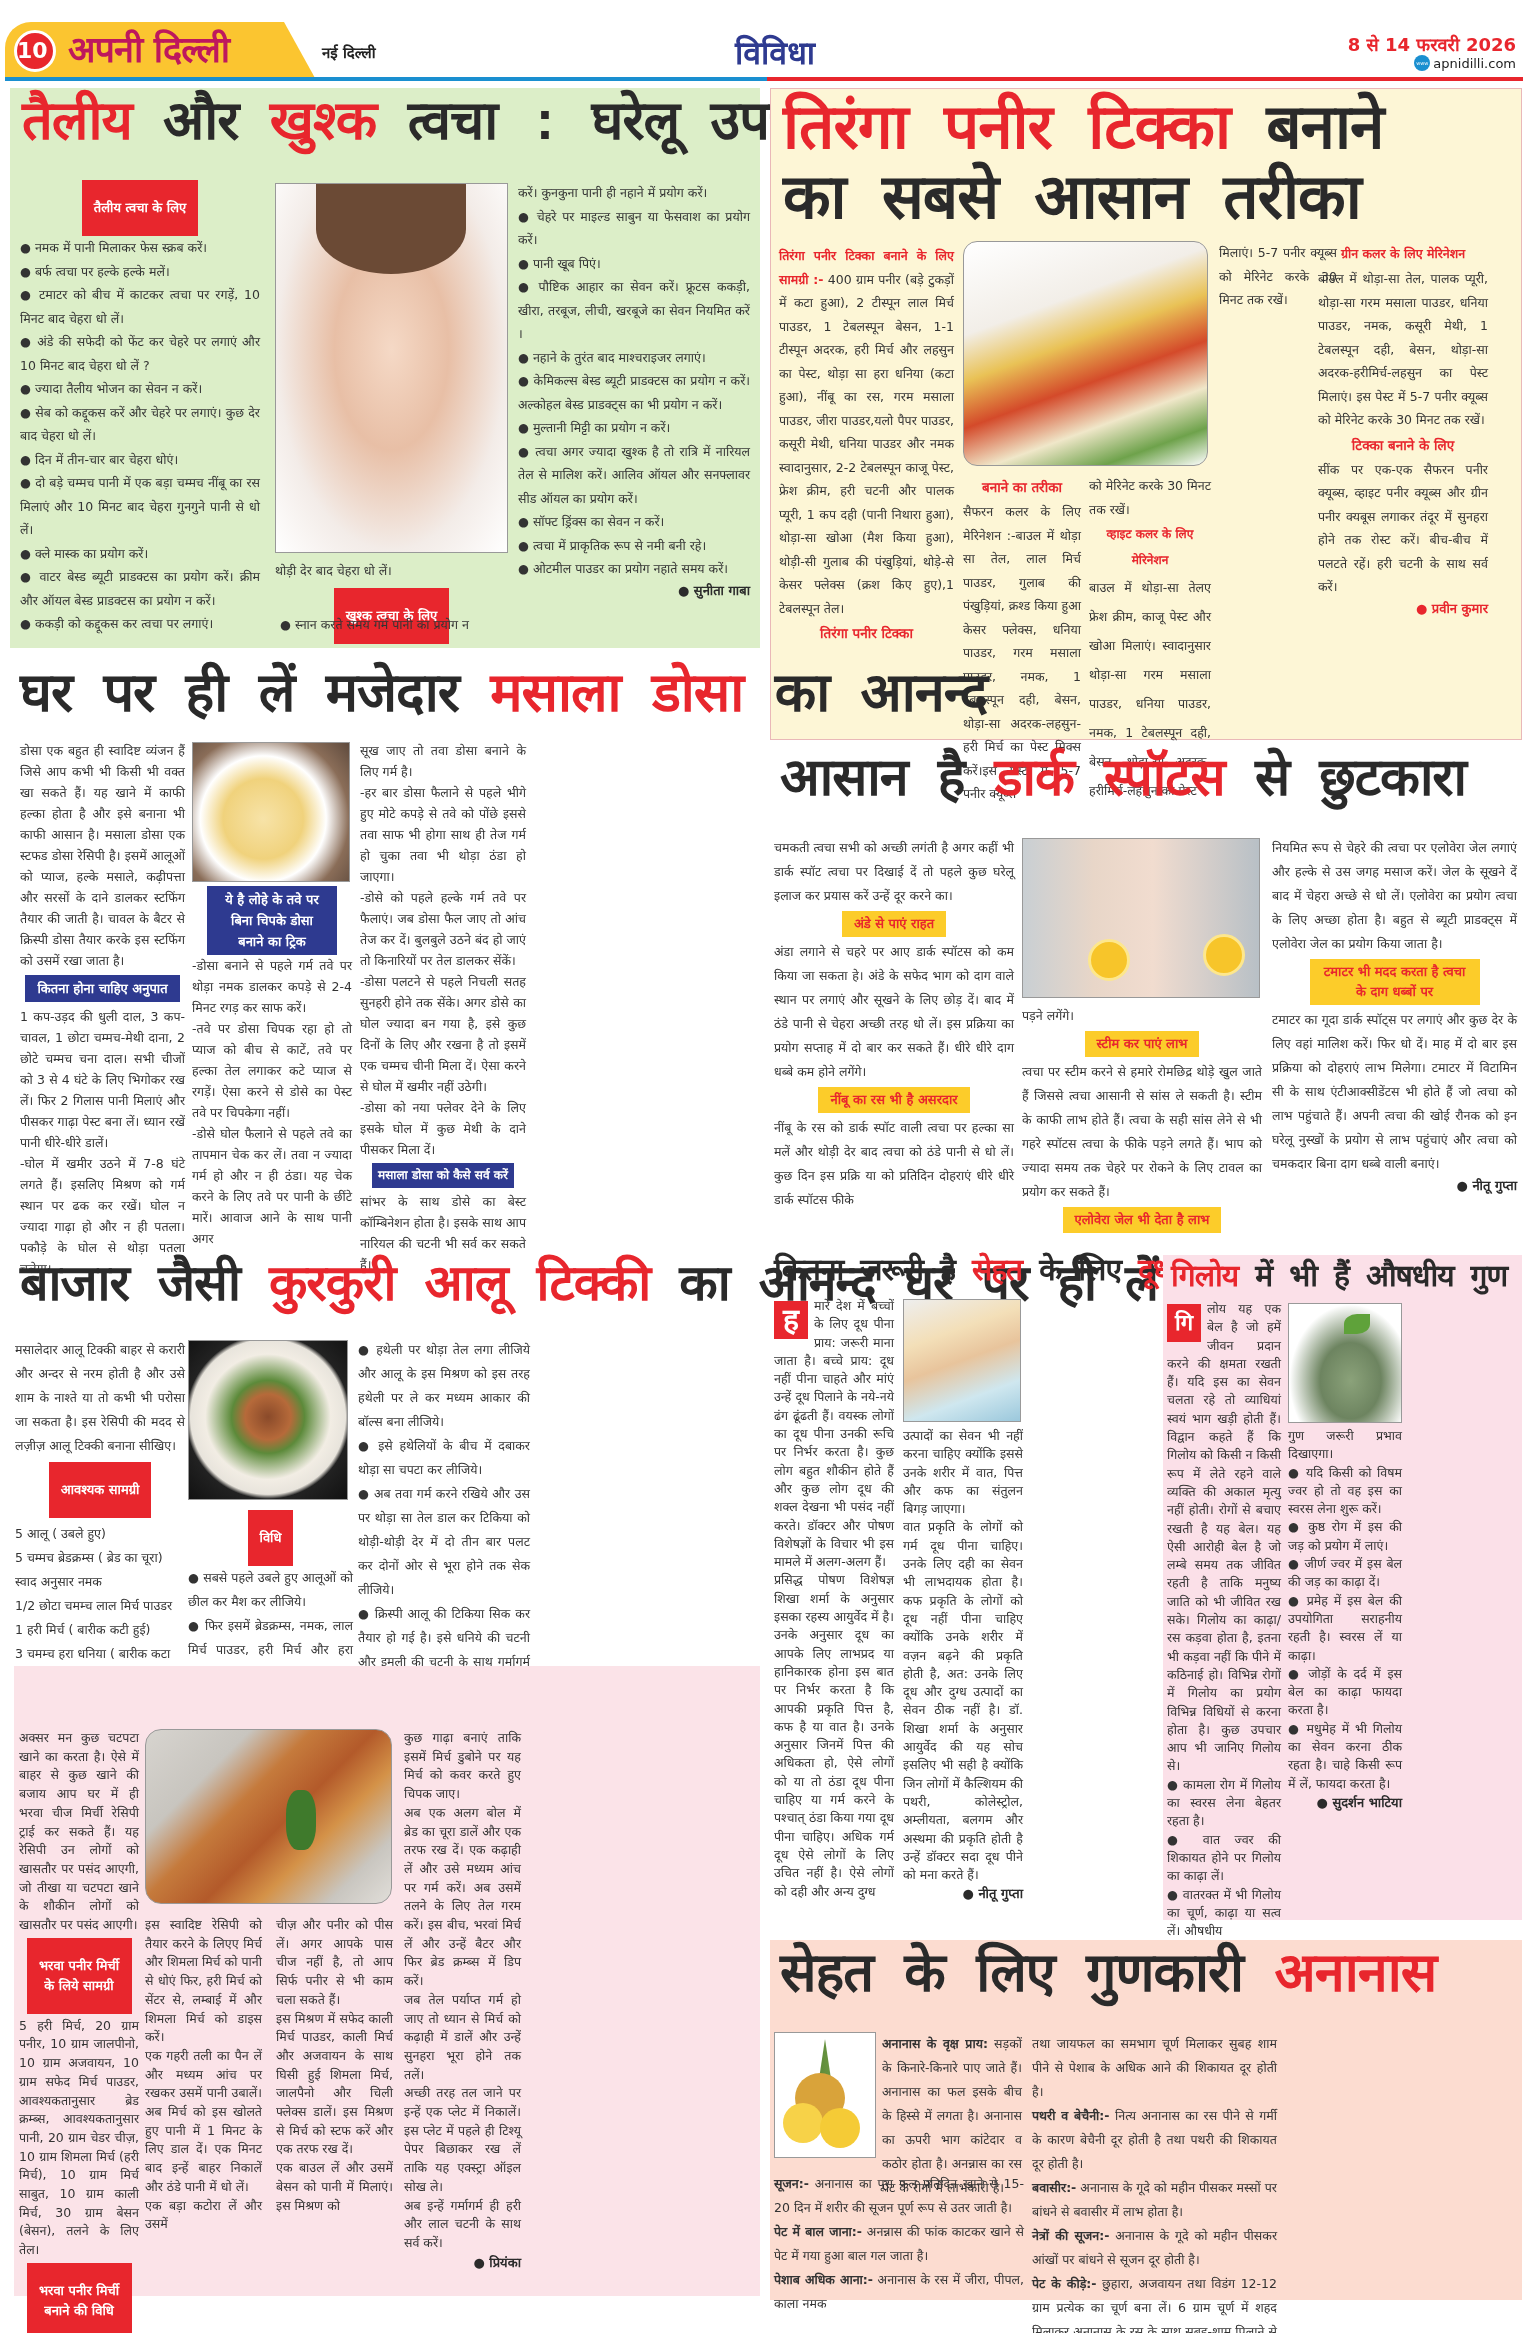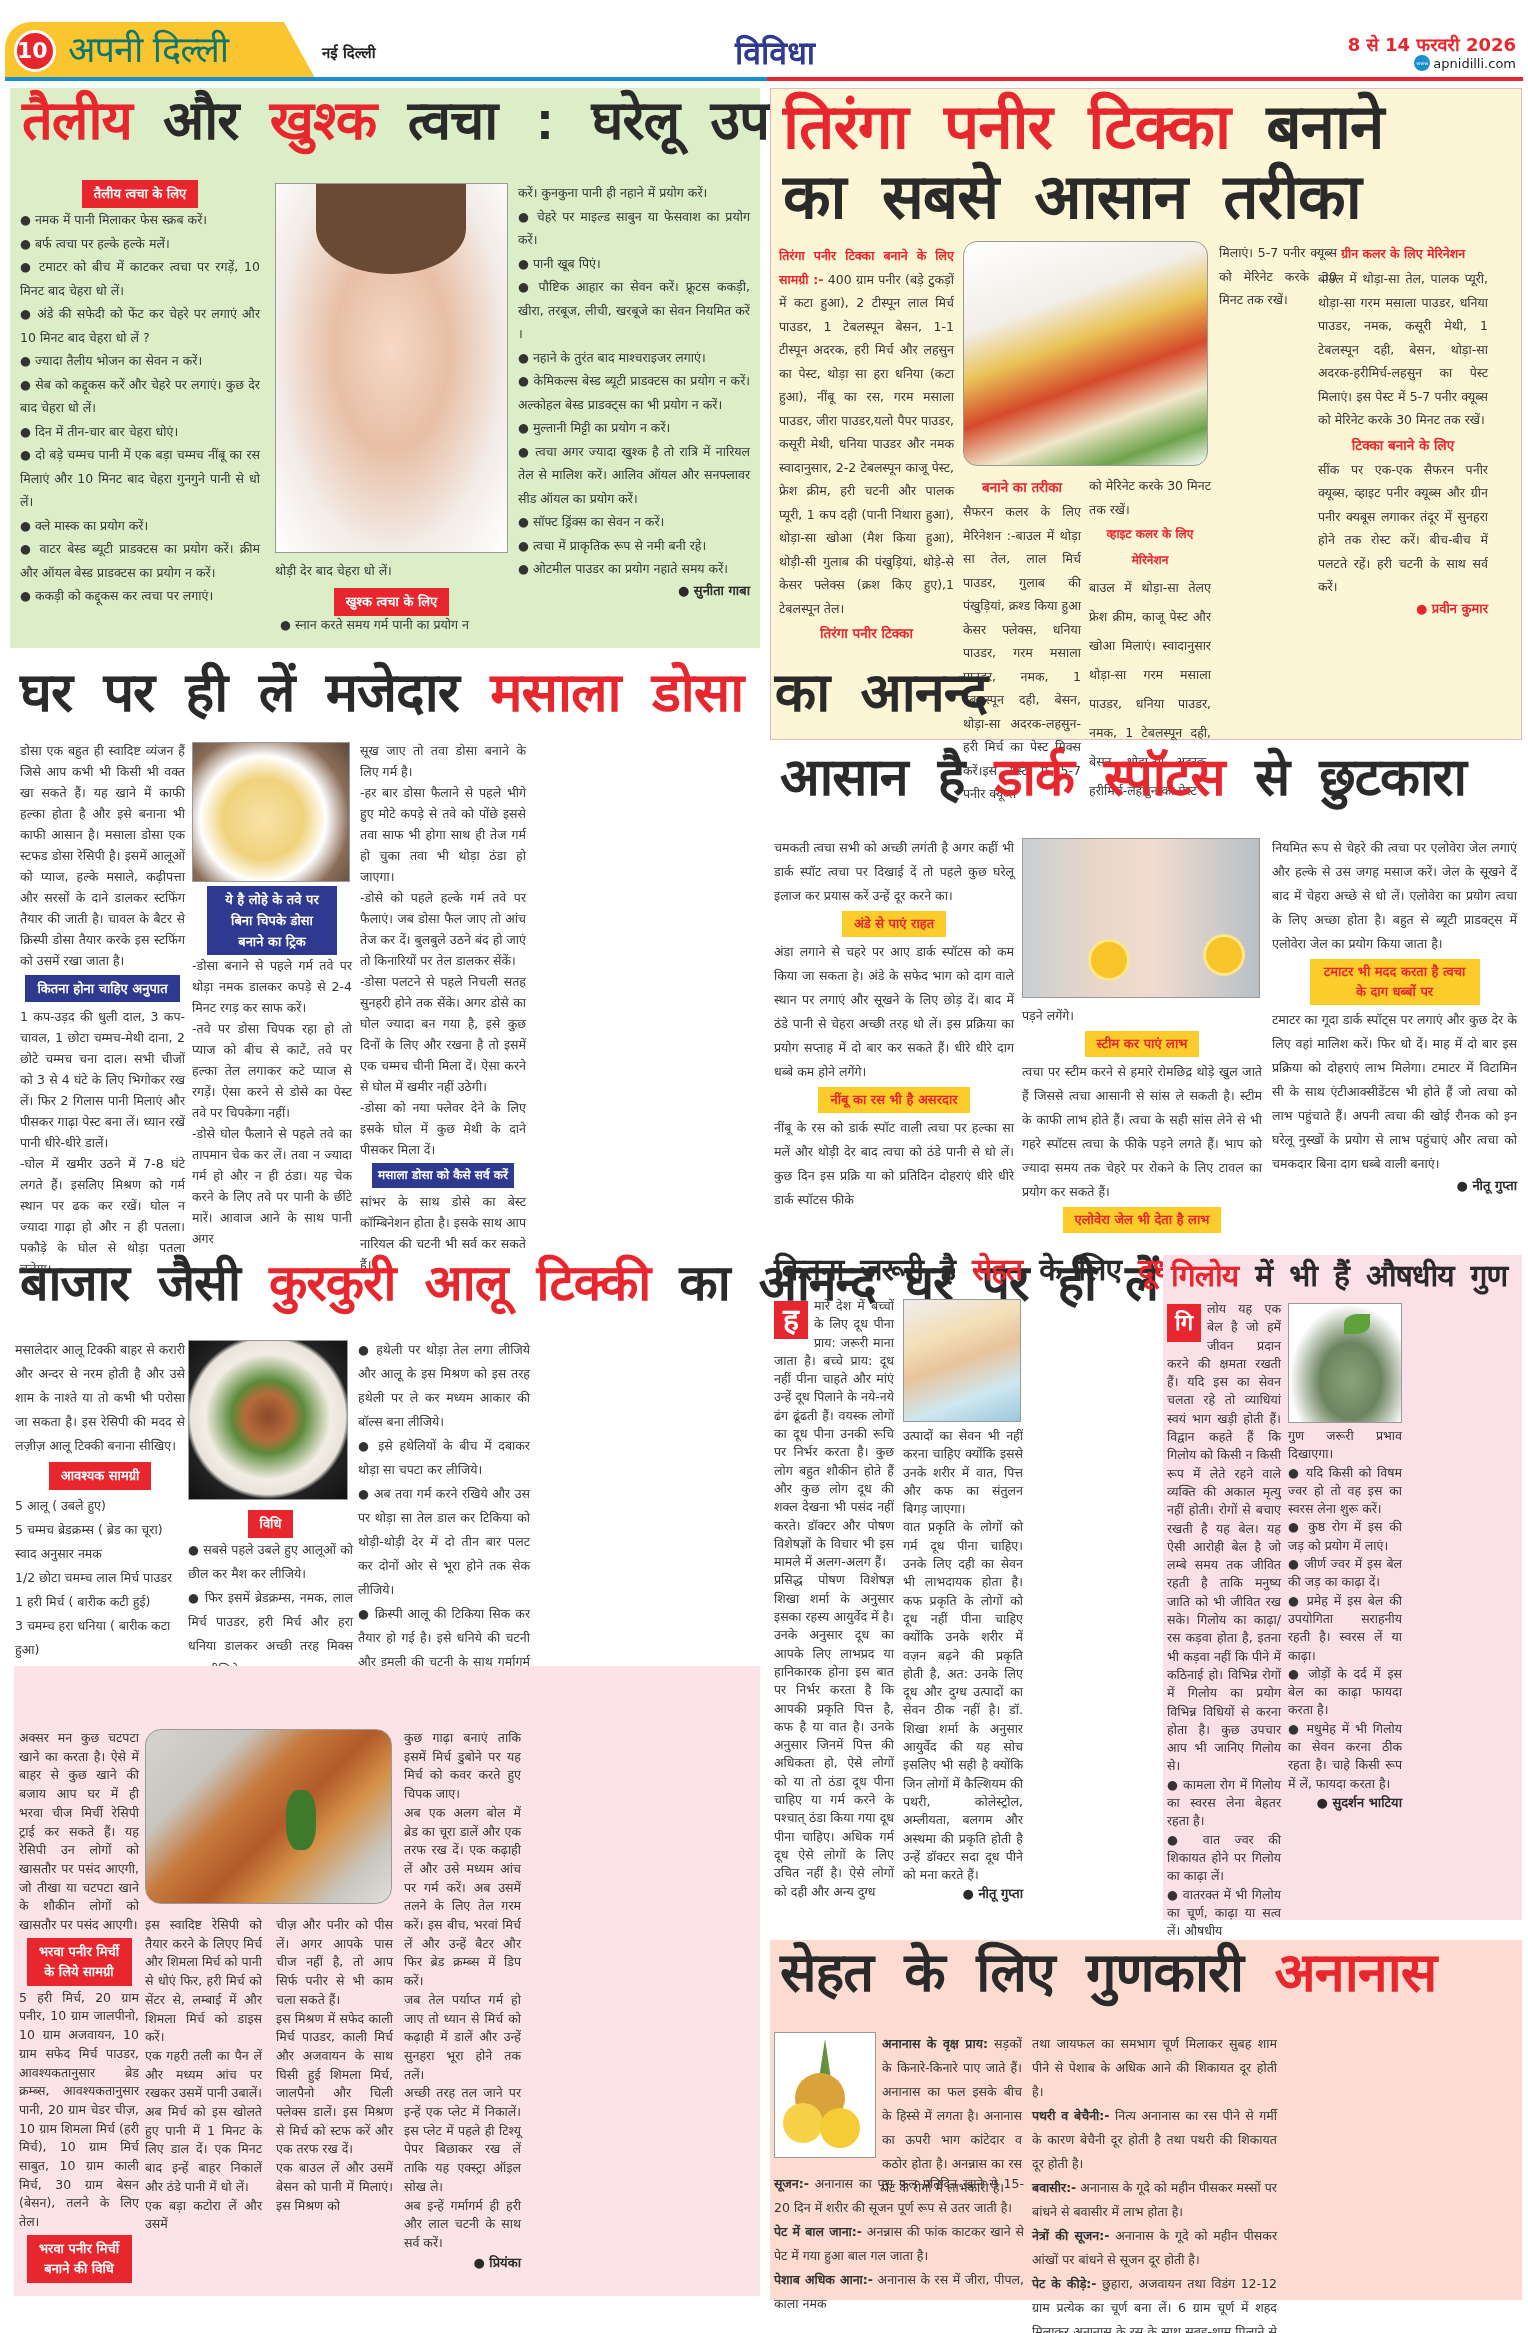--- a/index.html
+++ b/index.html
@@ -2,39 +2,39 @@
 <html><head>
 <meta charset="utf-8">
 <style>
 *{box-sizing:border-box;margin:0;padding:0}
 html,body{width:1528px;height:2333px;background:#fff;overflow:hidden}
 body{font-family:"DejaVu Sans","Liberation Sans",sans-serif;color:#2b2b2b;position:relative}
 .abs{position:absolute}
 .t{font-size:12.5px;line-height:25px;text-align:justify;color:#333}
 .hd{font-family:Liberation Mono, monospace;font-weight:bold;color:#2a2a2a;letter-spacing:-1px;white-space:nowrap;line-height:1}
 .red{color:#e8262d}
-.sub{display:inline-block;background:#e8262d;color:#fff;font-weight:bold;font-size:13px;padding:4px 12px;line-height:20px}
+.sub{display:inline-block;background:#e8262d;color:#fff;font-weight:bold;font-size:13px;padding:18px 12px;line-height:20px}
 .subr{color:#e8262d;font-weight:bold;font-size:13.5px;text-align:center;line-height:26px}
 .subb{display:inline-block;background:#2e3a90;color:#fff;font-weight:bold;font-size:13px;padding:3px 12px;line-height:21px;text-align:center}
 .suby{display:inline-block;background:#fccc2a;color:#e8262d;font-weight:bold;font-size:13px;padding:3px 12px;line-height:20px;text-align:center}
 .col{position:absolute}
 .img{position:absolute;border:1px solid #999;overflow:hidden}
 .byline{font-weight:bold;font-size:13px;text-align:right}
 .byline:before{content:"● "}
 .drop{float:left;background:#e8262d;color:#fff;font-weight:bold;font-size:30px;width:34px;height:38px;line-height:38px;text-align:center;margin:4px 6px 0 0}
 ul.b{list-style:none}
 ul.b li:before{content:"● "}
 </style>
 </head>
 <body>
 
 <div class="abs" style="left:0;top:0;width:1528px;height:82px;">
   <div class="abs" style="left:5px;top:22px;width:310px;height:56px;background:#fbc530;border-radius:26px 0 0 0;clip-path:polygon(0 0,90% 0,100% 100%,0 100%)"></div>
   <div class="abs" style="left:14px;top:30px;width:42px;height:42px;border-radius:50%;background:#e8262d;border:3px solid #fff;color:#fff;font-weight:bold;font-size:22px;line-height:36px;">10</div>
-  <div class="abs" style="left:68px;top:26px;color:#0f766e;font-weight:normal;font-size:36px;line-height:48px;letter-spacing:-1px">अपनी दिल्ली</div>
+  <div class="abs" style="left:68px;top:26px;color:#be185d;font-weight:bold;font-size:36px;line-height:48px;letter-spacing:-1px">अपनी दिल्ली</div>
   <div class="abs" style="left:322px;top:42px;font-size:15px;font-weight:bold;color:#222">नई दिल्ली</div>
   <div class="abs" style="left:735px;top:30px;font-size:32px;font-weight:bold;color:#2e3a90">विविधा</div>
   <div class="abs" style="right:12px;top:32px;font-size:18px;font-weight:bold;color:#e8262d">8 से 14 फरवरी 2026</div>
   <div class="abs" style="right:12px;top:55px;font-size:13px;color:#222;display:flex;align-items:center;gap:3px">
     <span style="display:inline-block;width:16px;height:16px;border-radius:50%;background:#1a8fd0;color:#fff;font-size:5px;line-height:16px;text-align:center">www</span>
     <span>apnidilli.com</span>
   </div>
   <div class="abs" style="left:5px;top:77px;width:762px;height:4px;background:#1a8fd0"></div>
   <div class="abs" style="left:767px;top:77px;width:756px;height:4px;background:#e8262d"></div>
 </div>

